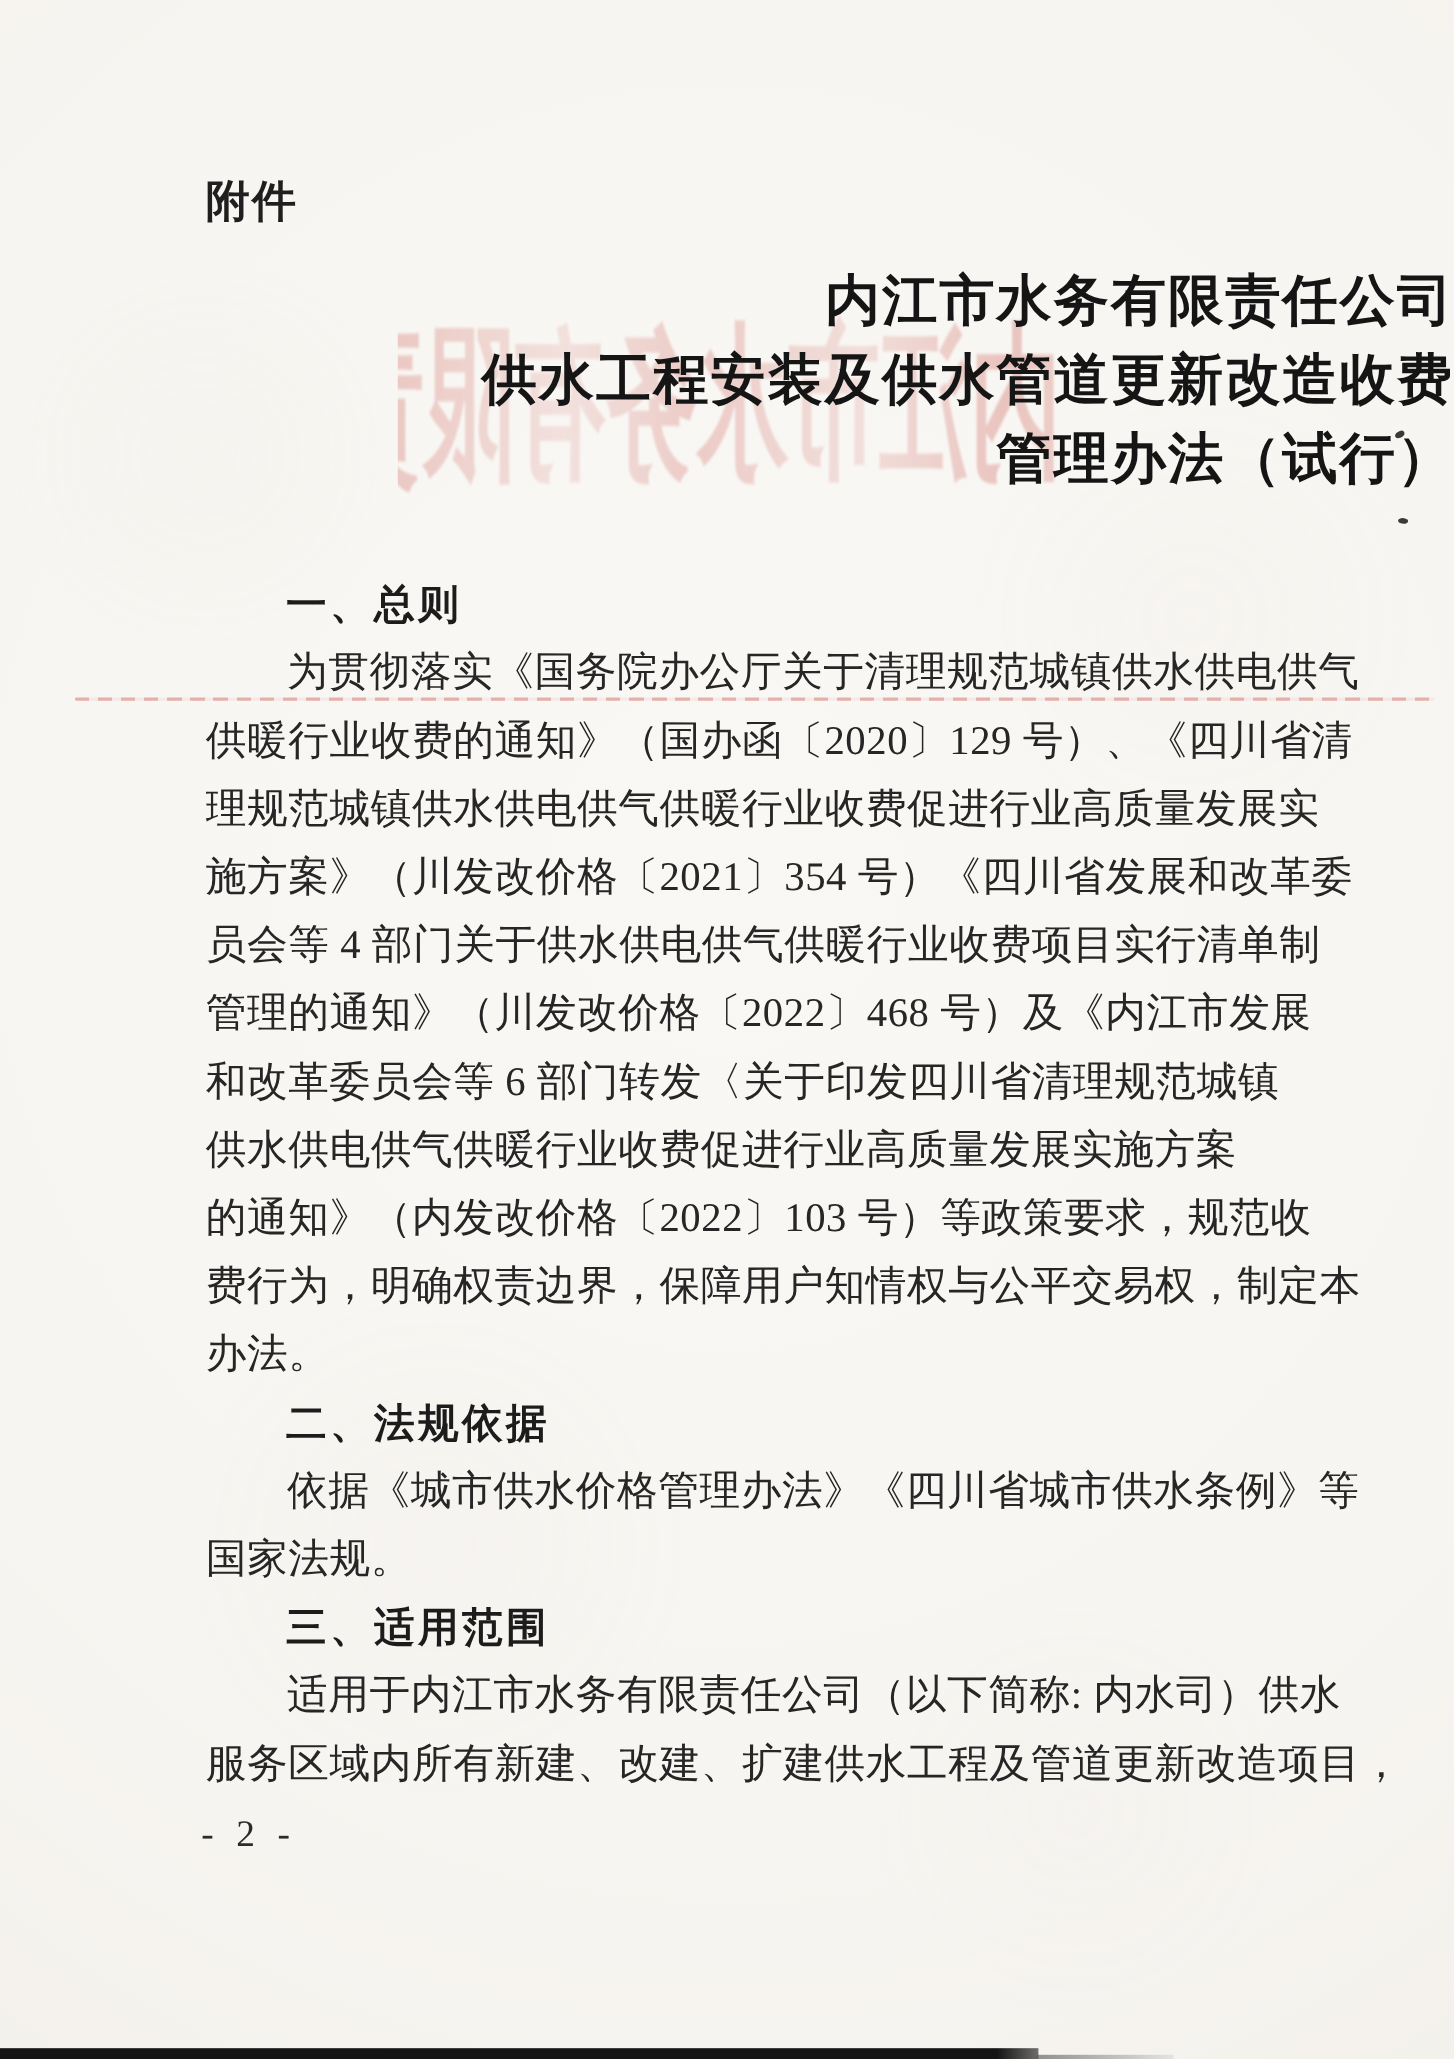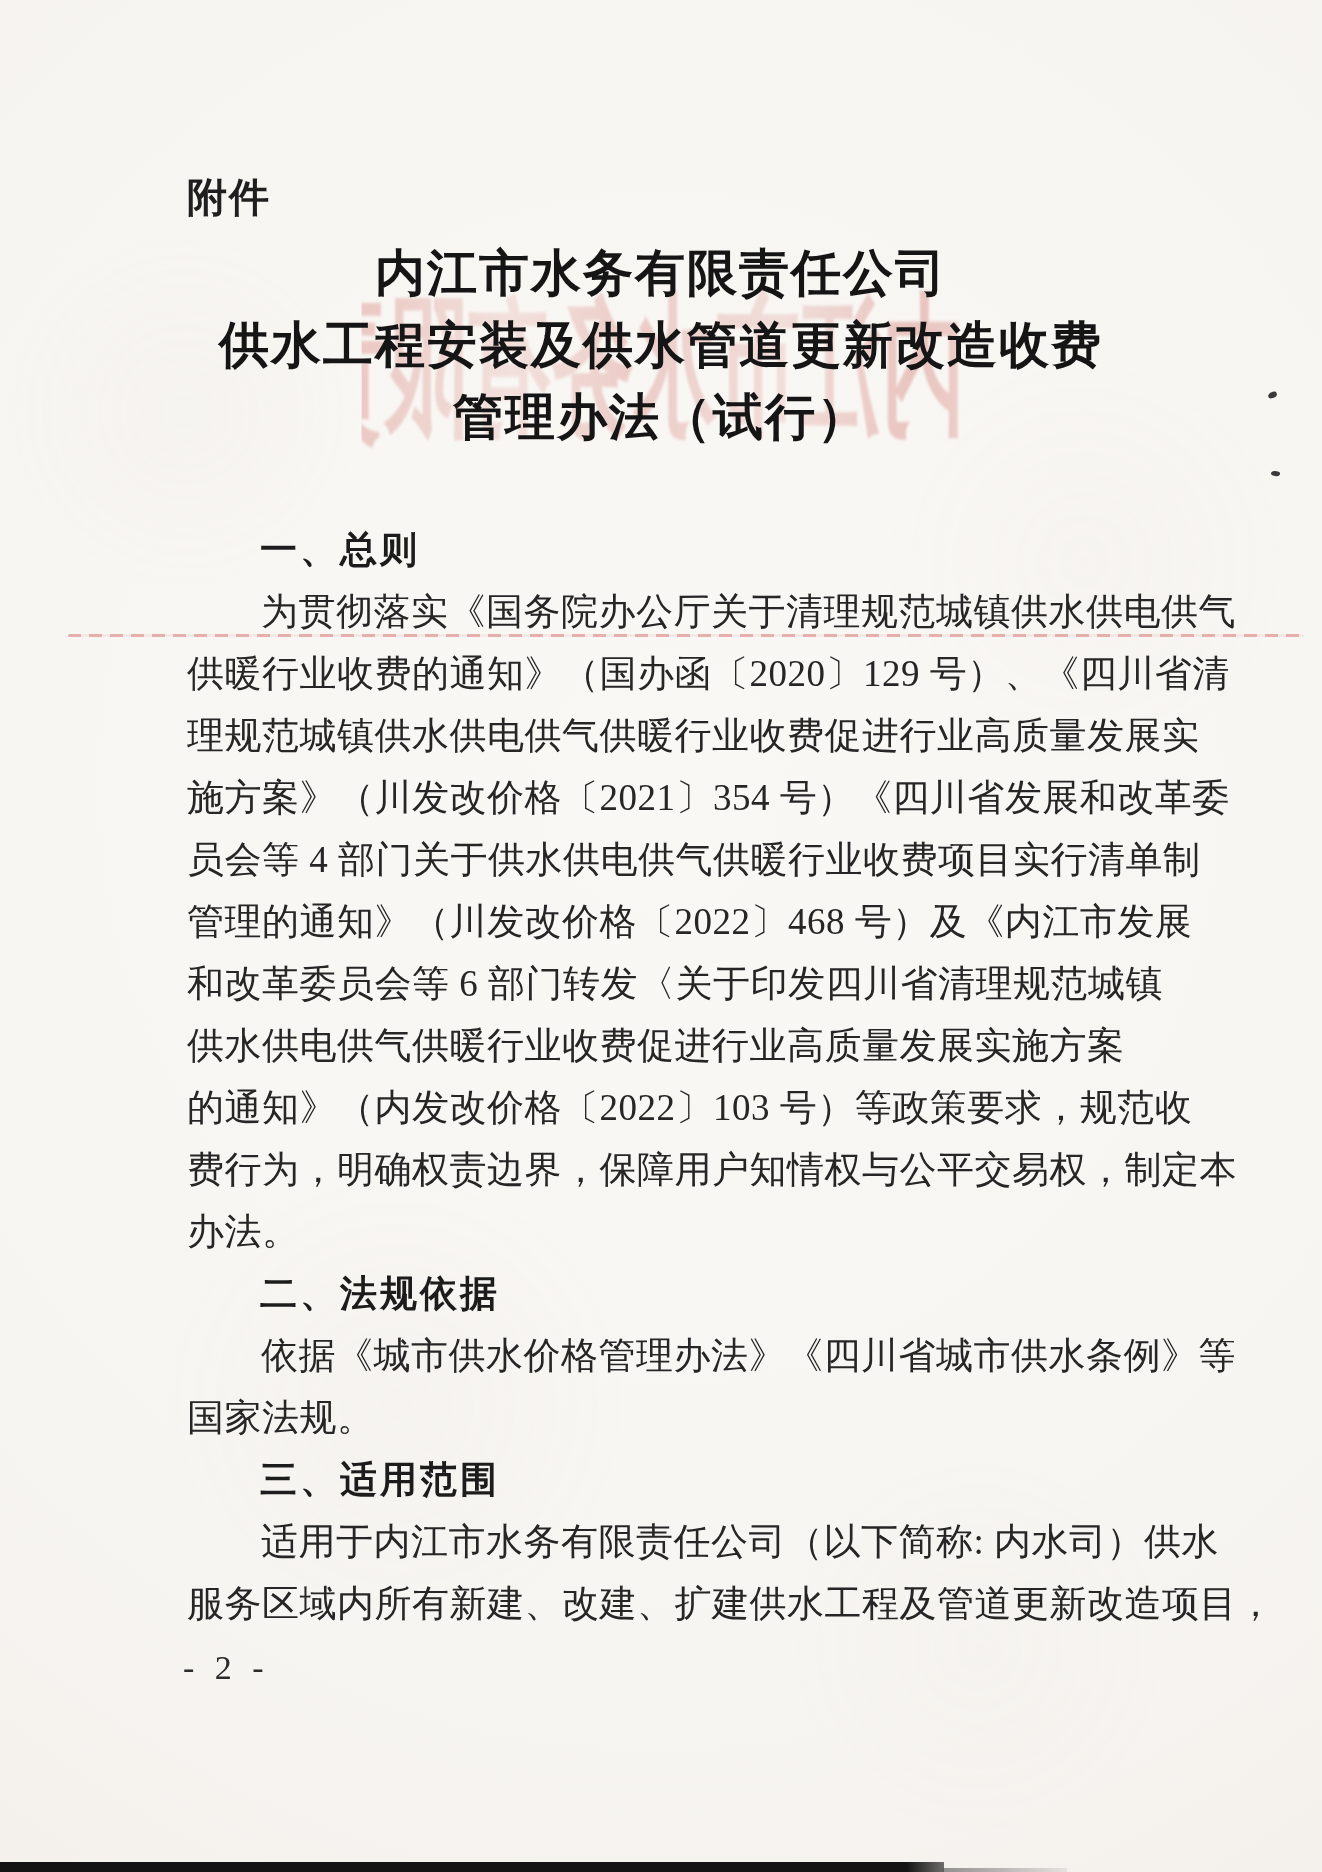--- a/index.html
+++ b/index.html
@@ -18,41 +18,40 @@
     position:absolute;inset:0;opacity:.5;pointer-events:none;
     background:
       radial-gradient(circle 260px at 14% 22%, rgba(210,205,195,.10), transparent 70%),
       radial-gradient(circle 300px at 82% 30%, rgba(210,205,195,.08), transparent 70%),
       radial-gradient(circle 340px at 30% 75%, rgba(205,200,190,.09), transparent 70%),
       radial-gradient(circle 280px at 74% 88%, rgba(205,200,190,.08), transparent 70%);
   }
 
   .attachment{
     position:absolute;left:187px;top:160px;
-    font-family:Liberation Sans, sans-serif;
+    font-family:Liberation Serif, serif;
     font-weight:600;font-size:40px;line-height:46px;color:#1f1f1f;
     letter-spacing:2px;
-    margin-top:14px;
   }
 
   
   .watermark{
     position:absolute;left:110px;top:282px;width:1105px;height:175px;
     font-family:"Liberation Serif","DejaVu Serif",serif;
     font-weight:700;font-size:152px;line-height:170px;white-space:nowrap;
     color:rgba(207,105,98,.38);
     transform:scale(-0.545,1.0);transform-origin:50% 50%;
     filter:blur(1.6px);
     -webkit-mask-image:linear-gradient(90deg,rgba(0,0,0,.75) 0%,rgba(0,0,0,.95) 8%,rgba(0,0,0,.45) 30%,rgba(0,0,0,.8) 55%,rgba(0,0,0,.4) 75%,rgba(0,0,0,.85) 100%);
             mask-image:linear-gradient(90deg,rgba(0,0,0,.75) 0%,rgba(0,0,0,.95) 8%,rgba(0,0,0,.45) 30%,rgba(0,0,0,.8) 55%,rgba(0,0,0,.4) 75%,rgba(0,0,0,.85) 100%);
   }
 
   .doc-title{
     position:absolute;left:0;top:237px;width:1322px;
-    text-align:center;
+    text-align:right;
     font-family:"Liberation Serif","DejaVu Serif",serif;
     font-weight:700;font-size:50px;line-height:72px;color:#151515;
     letter-spacing:2px;white-space:pre-line;
   }
 
   
   .pink-line{
     position:absolute;left:68px;top:634px;width:1236px;height:3px;
     background:repeating-linear-gradient(90deg,
       rgba(212,118,112,.55) 0px, rgba(212,118,112,.55) 13px,

